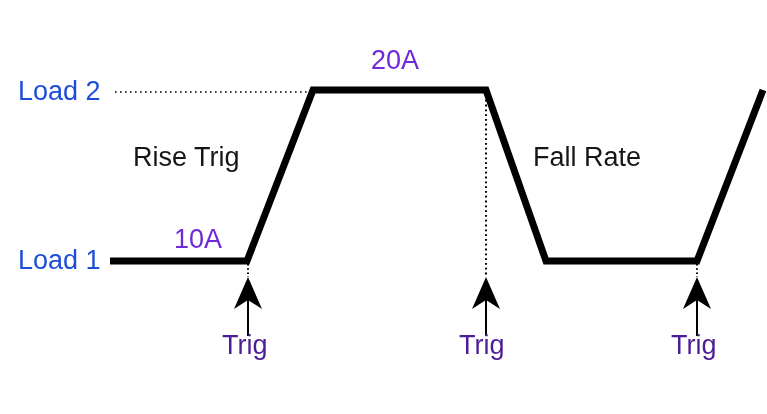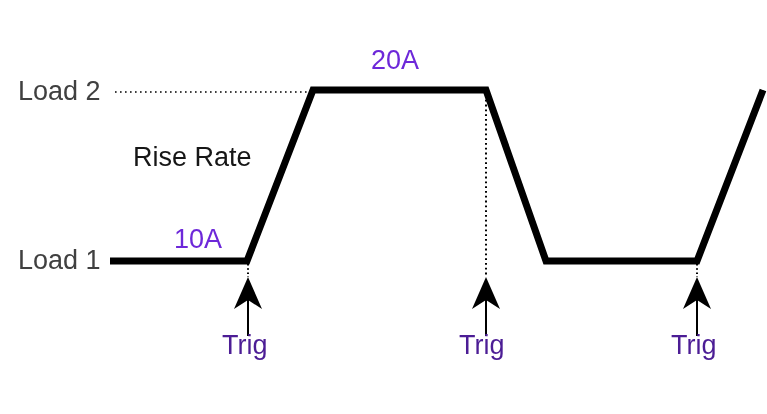--- a/index.html
+++ b/index.html
@@ -26,21 +26,21 @@
     display: block;
   }
   .lbl {
     position: absolute;
     white-space: nowrap;
     color: #1a1a1a;
     line-height: 1;
   }
   .lbl-level {
     font-size: 27px;
-    color: #404040;
+    color: #1d4ed8;
   }
   .lbl-amp {
     font-size: 27px;
     color: #6d28d9;
   }
   .lbl-rate {
     font-size: 27px;
     color: #161616;
   }
   .lbl-trig {
@@ -89,22 +89,23 @@
   </svg>
 
   <div class="lbl lbl-level" id="label-load2">Load 2</div>
 
   <div class="lbl lbl-level" id="label-load1">Load 1</div>
 
   <div class="lbl lbl-amp" id="label-10a">10A</div>
 
   <div class="lbl lbl-amp" id="label-20a">20A</div>
 
-  <div class="lbl lbl-rate" id="label-rise">Rise Rate</div>
+  <div class="lbl lbl-rate" id="label-rise">Rise Trig</div>
 
+  <div class="lbl lbl-rate" id="label-fall">Fall Rate</div>
 
   <div class="lbl lbl-trig" id="label-trig-1">Trig</div>
 
   <div class="lbl lbl-trig" id="label-trig-2">Trig</div>
 
   <div class="lbl lbl-trig" id="label-trig-3">Trig</div>
 
 </div>
 
 </body></html>

